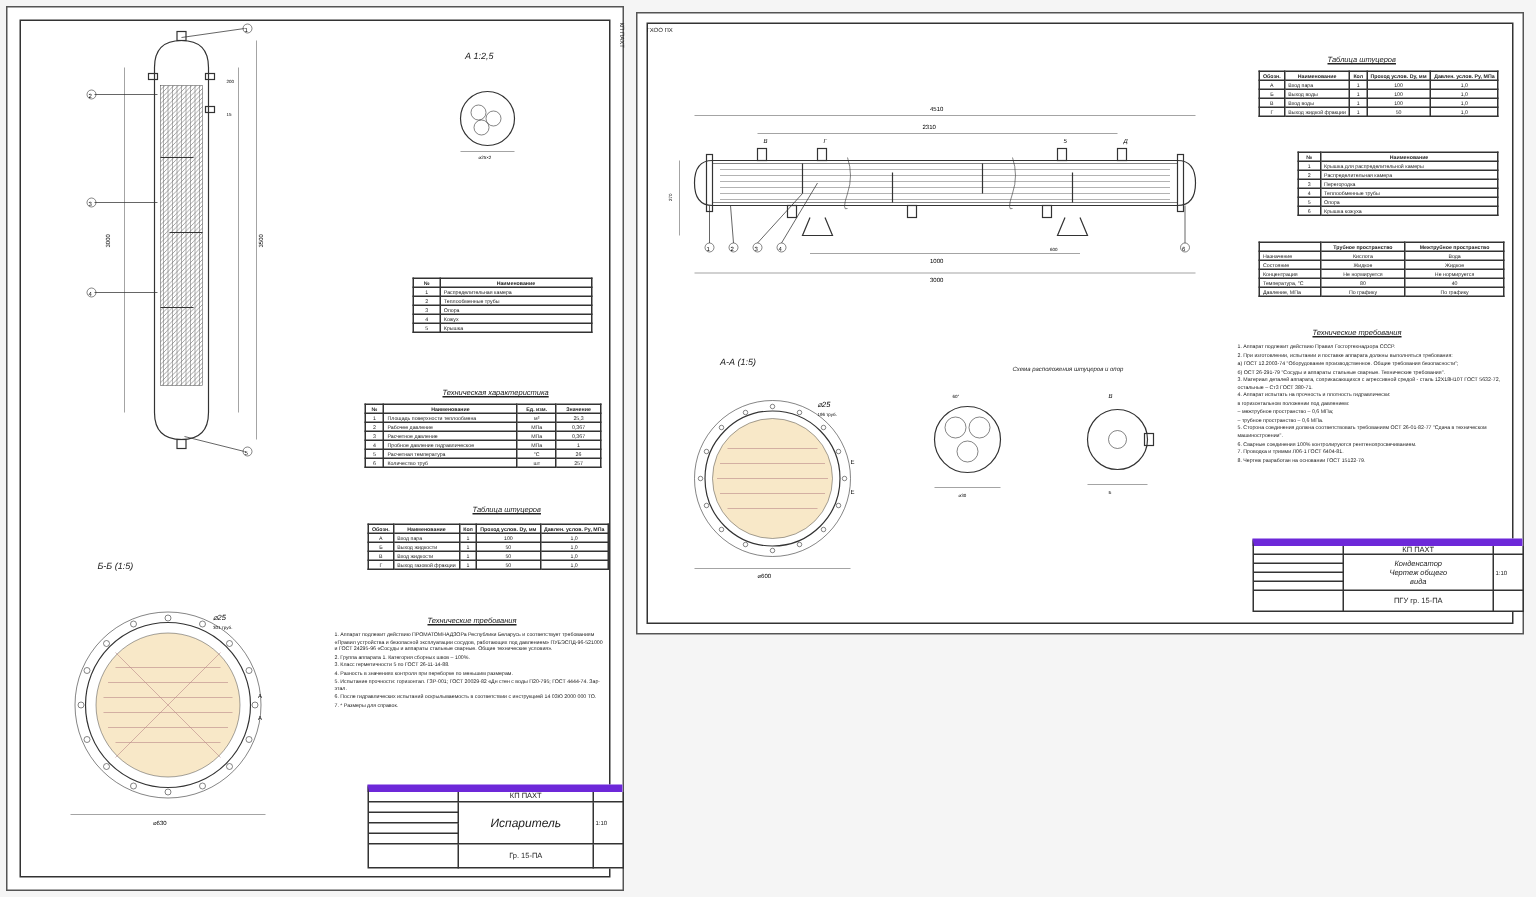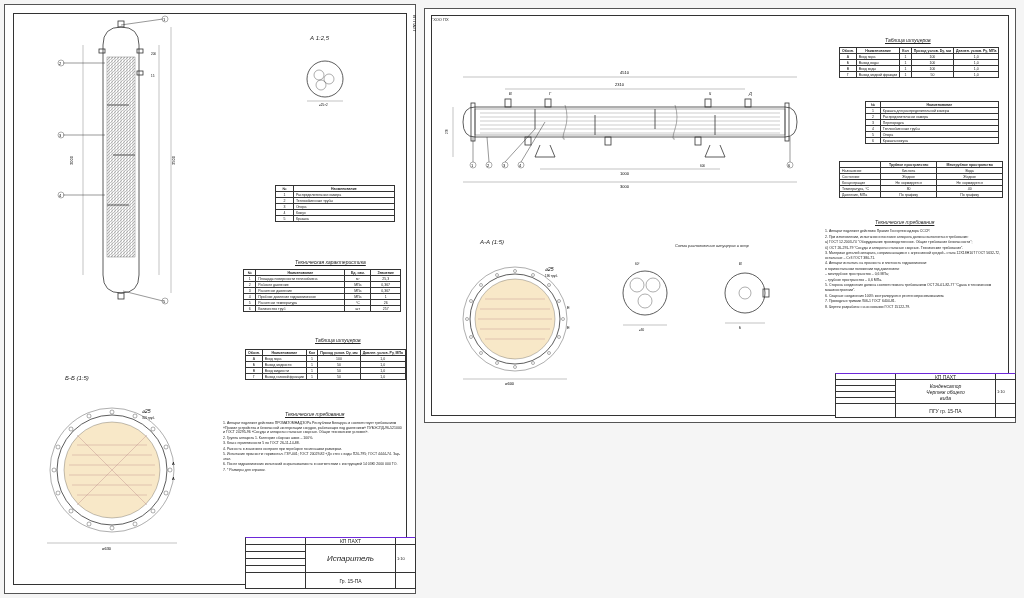--- a/index.html
+++ b/index.html
@@ -20,22 +20,22 @@
     position: relative;
     flex-shrink: 0;
   }
   .sheet.left { width: 412px; height: 590px; }
   .sheet.right { width: 592px; height: 415px; margin-top: 4px; }
   .frame { position: absolute; border: 1px solid #333; }
   .sheet.left .frame { top: 8px; left: 8px; right: 8px; bottom: 8px; }
   .sheet.right .frame { top: 6px; left: 6px; right: 6px; bottom: 6px; }
   .label { position: absolute; font-style: italic; }
   .title-block {
-    position: absolute; bottom: 4px; right: 0;
-    border-top: 1px solid #6d28d9; border-left: 1px solid #333;
+    position: absolute; bottom: 14px; right: 0;
+    border-top: 5px solid #6d28d9; border-left: 1px solid #333;
     background: #fff;
     display: grid;
     font-size: 4px;
   }
   .tb-left { grid-template-columns: 60px 90px 20px; grid-template-rows: repeat(5, 7px) 16px; }
   .tb-right { grid-template-columns: 60px 100px 20px; grid-template-rows: repeat(5, 6px) 14px; }
   .tb-cell { border-right: 1px solid #333; border-bottom: 1px solid #333; padding: 0 1px; overflow: hidden; white-space: nowrap; display: flex; align-items: center; }
   .tb-main { grid-column: 2; grid-row: 1 / 7; font-size: 8px; font-style: italic; align-items: center; justify-content: center; }
   .tb-proj { grid-column: 2; grid-row: 6; font-size: 5px; align-items: center; justify-content: center; }
   table {

